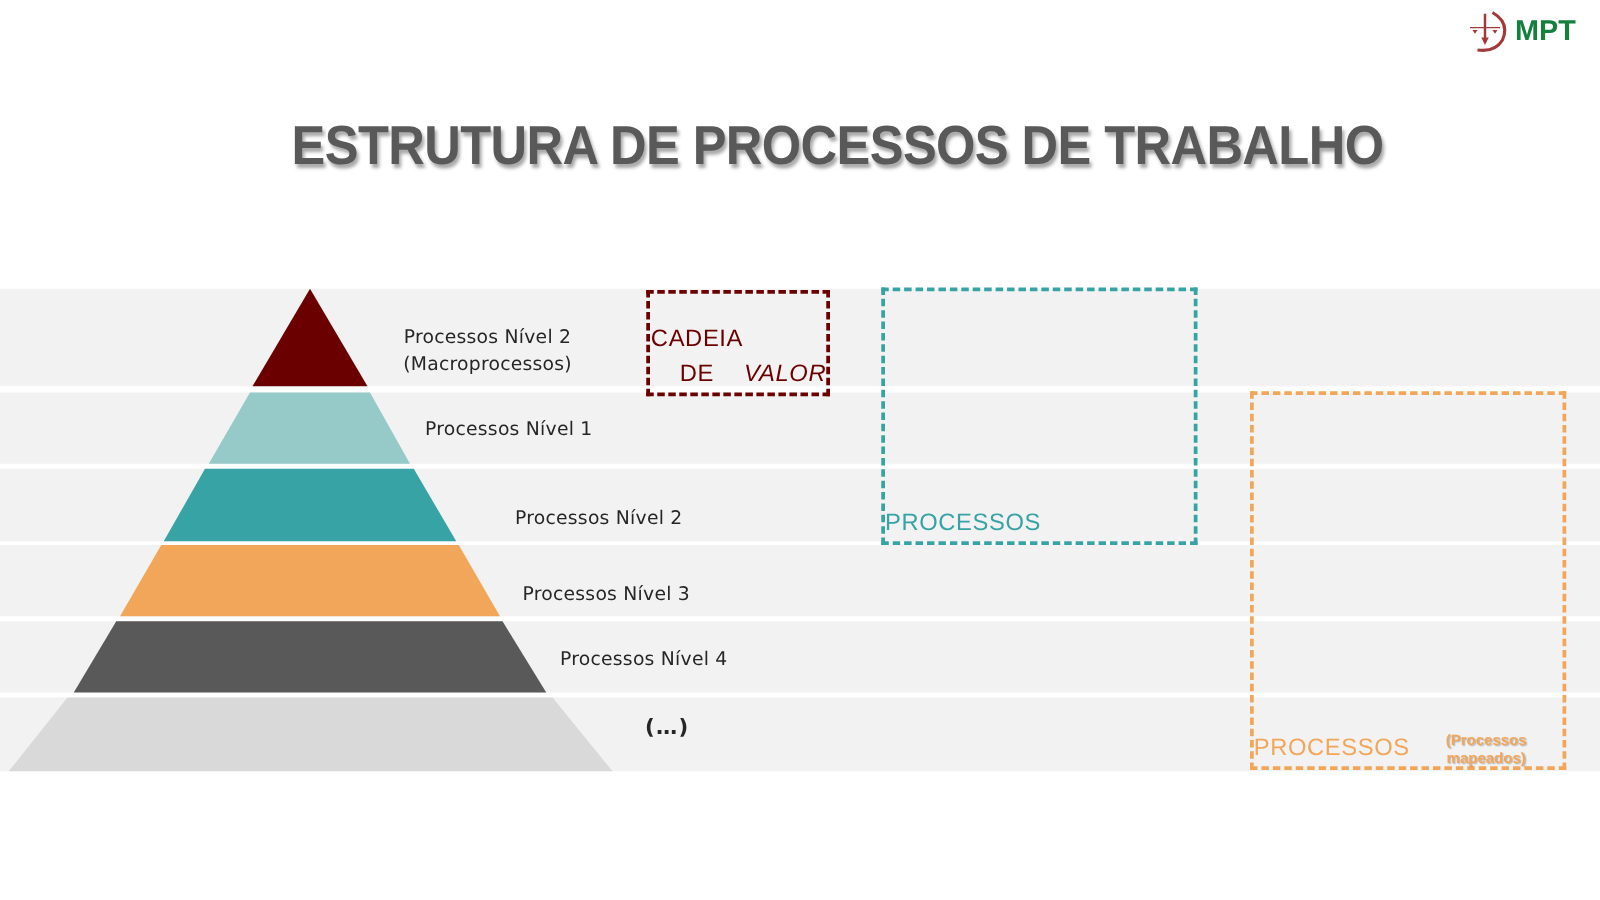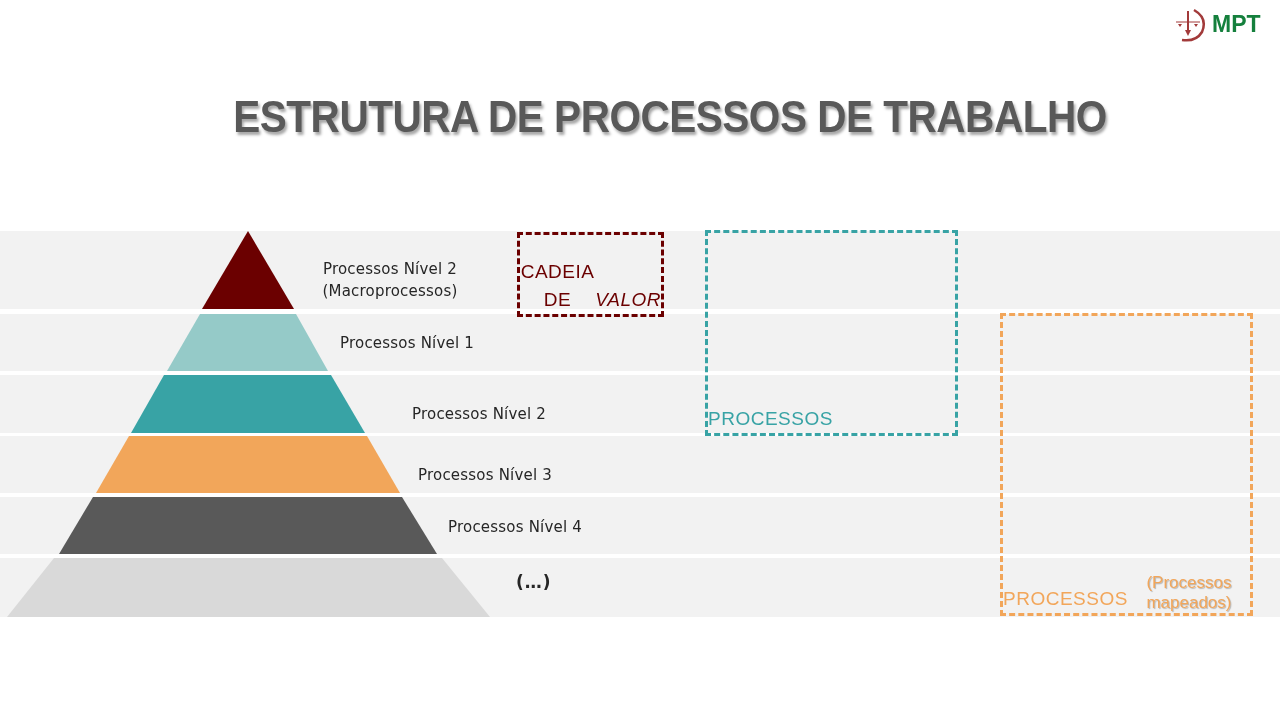--- a/index.html
+++ b/index.html
@@ -7,21 +7,21 @@
   .logo { position:absolute; left:1168px; top:6px; height:36px; display:flex; align-items:center; }
   .logo svg { display:block; }
   .logo-text { color:#15803d; font-weight:bold; font-size:23px; font-family:"Liberation Sans", sans-serif; margin-left:2px; letter-spacing:0px; }
   .title { position:absolute; left:0; width:1340px; top:92px; text-align:center; font-size:44px; font-weight:bold; color:#595959; font-family:"Liberation Sans", sans-serif; text-shadow:2px 3px 3px rgba(0,0,0,0.35); letter-spacing:-0.5px; transform:scaleX(0.92); transform-origin:670px 0; }
   .band { position:absolute; left:0; width:1280px; background:#f2f2f2; }
   .pyr { position:absolute; left:0; top:0; }
   .lvl-label { position:absolute; font-size:15px; color:#262626; white-space:nowrap; font-family:"DejaVu Sans", sans-serif; letter-spacing:0.2px;text-align:right; }
   .lvl-label.center { text-align:center; }
   .box { position:absolute; box-sizing:border-box; border-width:3px; border-style:dashed; display:flex; flex-direction:row; align-items:flex-end; justify-content:center; text-align:center; }
   .box-title { font-size:19px; line-height:28px; font-family:"Liberation Sans", sans-serif; letter-spacing:0.5px; }
-  .box-sub { font-size:17px; font-weight:normal; margin-top:4px; text-shadow:1px 1px 1px rgba(0,0,0,0.25); }
+  .box-sub { font-size:12px; font-weight:bold; margin-top:4px; text-shadow:1px 1px 1px rgba(0,0,0,0.25); }
 </style>
 </head>
 <body>
 
 <div class="band" style="top:231px;height:78px;"></div>
 <div class="band" style="top:314px;height:57px;"></div>
 <div class="band" style="top:375px;height:58px;"></div>
 <div class="band" style="top:436px;height:57px;"></div>
 <div class="band" style="top:497px;height:57px;"></div>
 <div class="band" style="top:558px;height:59px;"></div>

